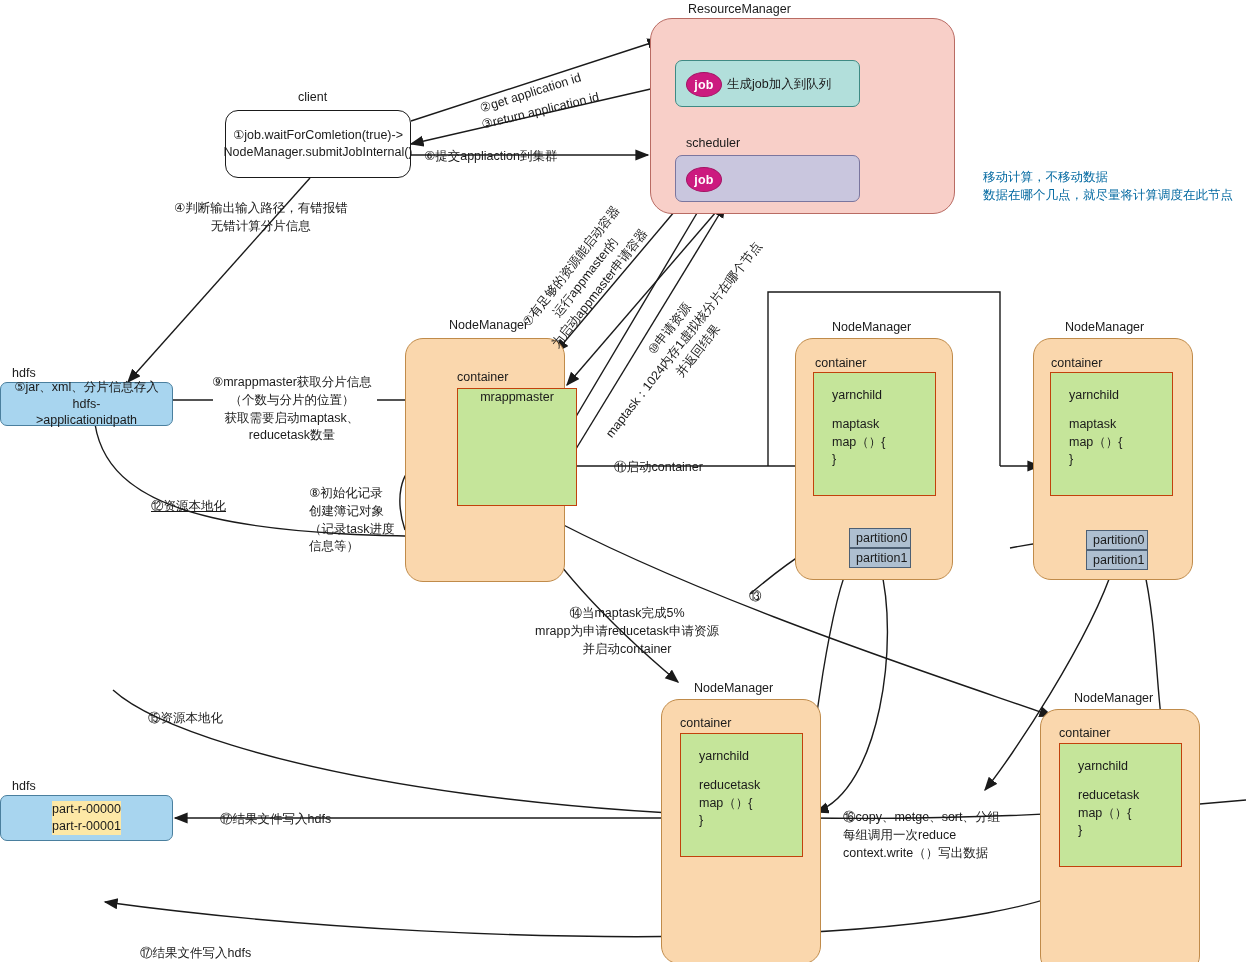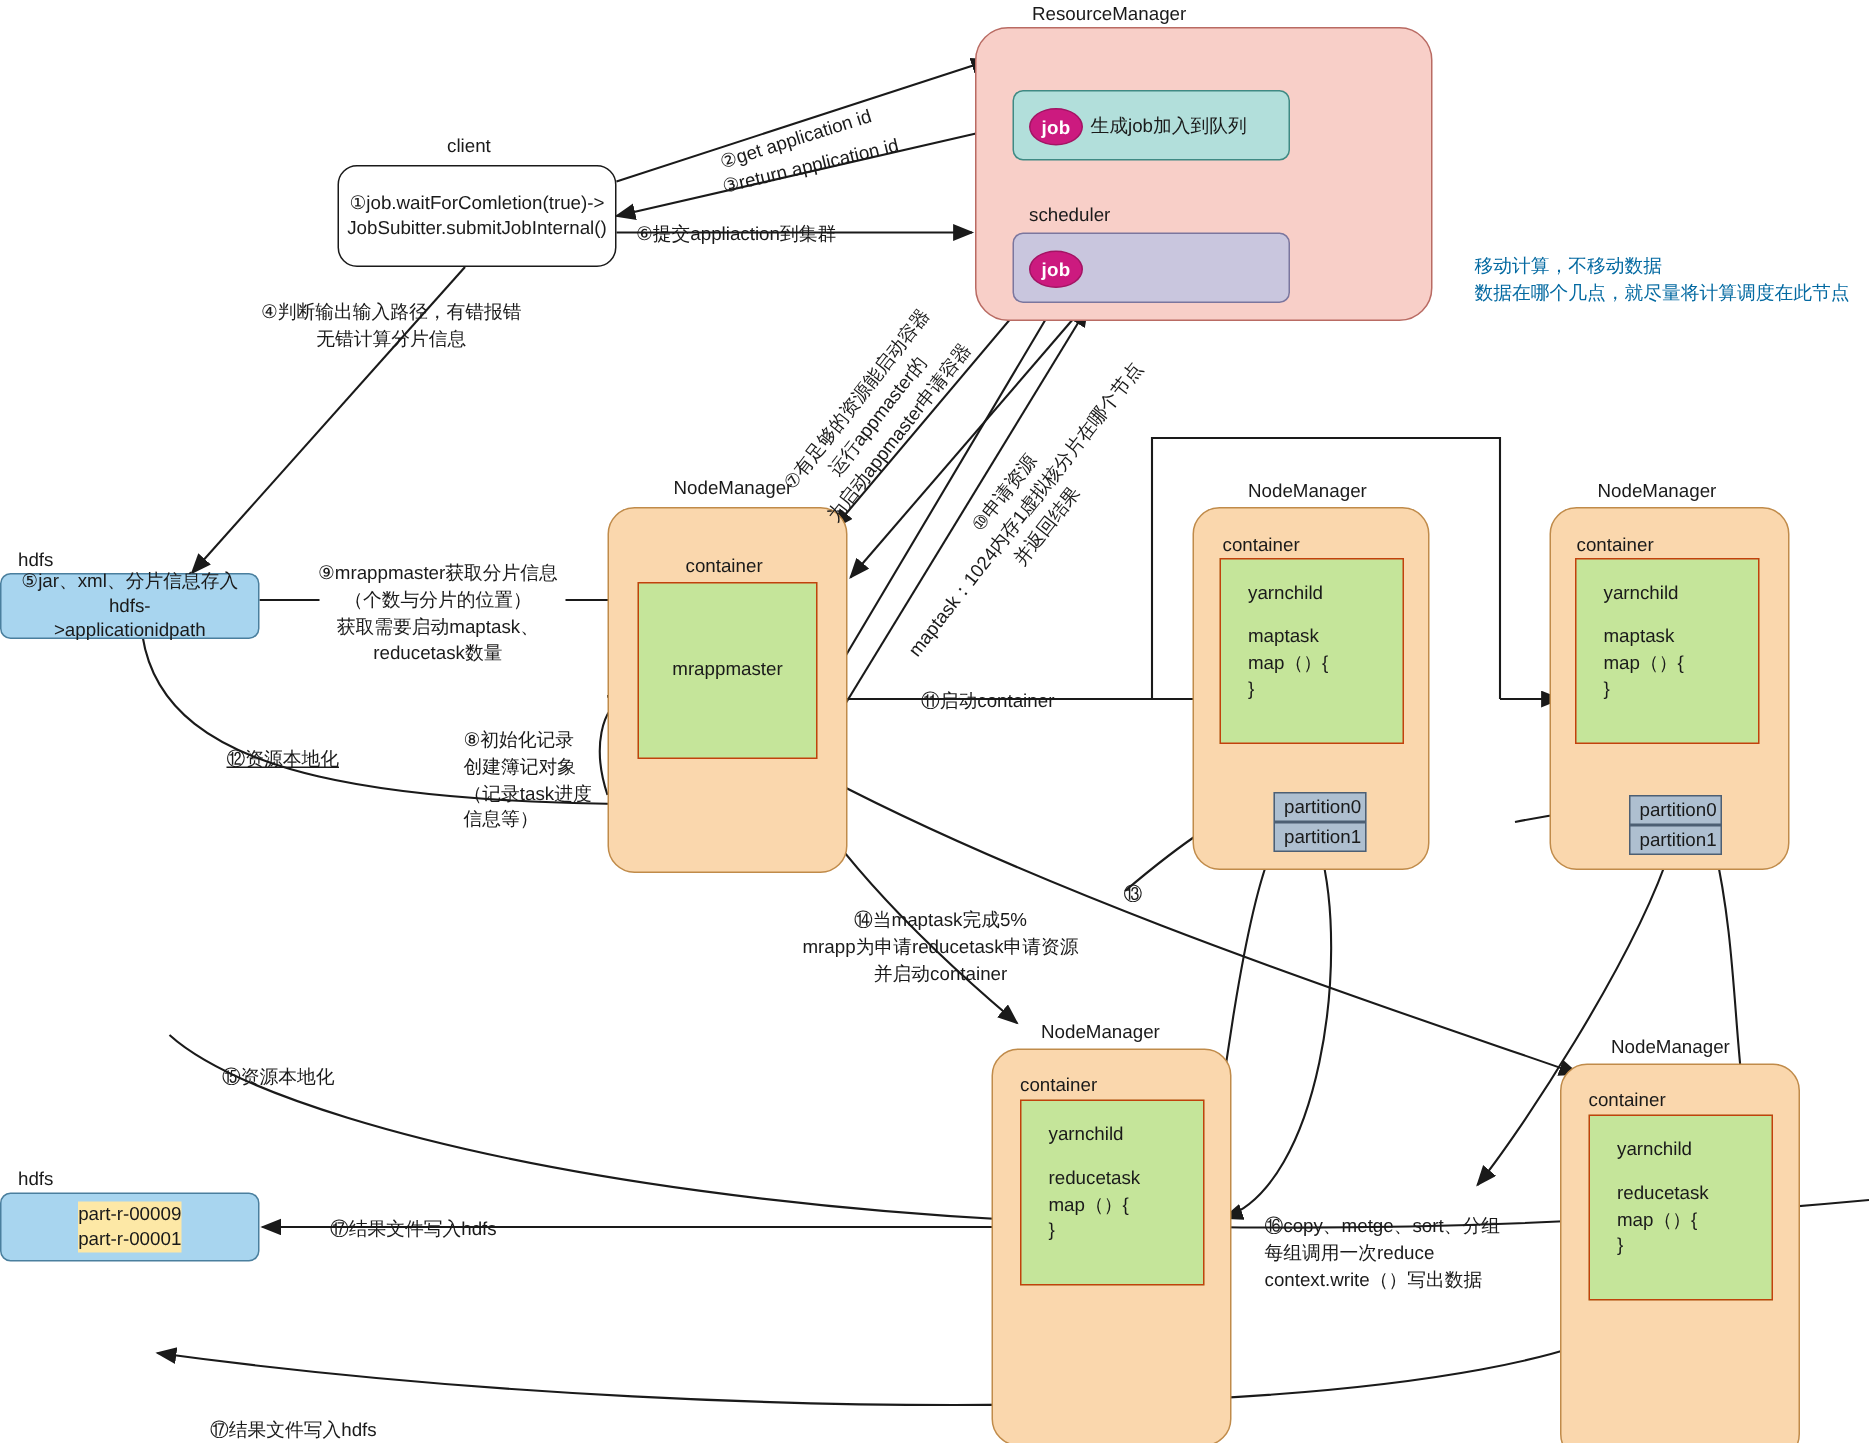--- a/index.html
+++ b/index.html
@@ -87,22 +87,23 @@
   }
   .container-box{
     background:#c5e59a;
     border:1px solid #c2410c;
     font-size:12.5px;
     line-height:1.42;
     box-sizing:border-box;
   }
   .container-box .cbody{padding:14px 0 0 18px;}
   .container-box.centered{
-    display:flex;align-items:center;justify-content:center;
-    text-align:center;
+    display:flex;justify-content:center;
+    text-align:center;
+    margin-left:32px;
   }
   .partition{
     position:absolute;
     background:#aebfd0;
     border:1px solid #4d5f73;
     font-size:12.5px;
     box-sizing:border-box;
     padding:1px 6px;
     line-height:17px;
     height:20px;
@@ -203,21 +204,21 @@
   <div class="cap lbl-left" style="left:727px;top:76px;">生成job加入到队列</div>
 
   <div class="cap" style="left:686px;top:136px;">scheduler</div>
   <div class="node sched" style="left:675px;top:155px;width:185px;height:47px;"></div>
   <div class="jobpill" style="left:686px;top:167px;width:34px;height:23px;">job</div>
 
   <div class="cap" style="left:298px;top:90px;">client</div>
   <div class="node clientbox" style="left:225px;top:110px;width:186px;height:68px;">
     <div>
       <div>①job.waitForComletion(true)-&gt;</div>
-      <div>JobSubitter.submitJobInternal()</div>
+      <div>NodeManager.submitJobInternal()</div>
     </div>
   </div>
 
   <div class="cap" style="left:12px;top:366px;">hdfs</div>
   <div class="node hdfsbox" style="left:0px;top:382px;width:173px;height:44px;">
     <div>
       <div>⑤jar、xml、分片信息存入hdfs-</div>
       <div style="text-align:center;">&gt;applicationidpath</div>
     </div>
   </div>
@@ -281,21 +282,21 @@
       <div style="height:11px;"></div>
       <div>reducetask</div>
       <div>map（）{</div>
       <div>}</div>
     </div>
   </div>
 
   <div class="cap" style="left:12px;top:779px;">hdfs</div>
   <div class="node hdfsbox" style="left:0px;top:795px;width:173px;height:46px;">
     <div class="partfile">
-      <div>part-r-00009</div>
+      <div>part-r-00000</div>
       <div>part-r-00001</div>
     </div>
   </div>
 
   <div class="edgelabel rot" style="left:478px;top:101px;transform:rotate(-17.5deg);">②get application id</div>
   <div class="edgelabel rot" style="left:480px;top:117px;transform:rotate(-13.5deg);">③return application id</div>
   <div class="edgelabel" style="left:424px;top:148px;">⑥提交appliaction到集群</div>
 
   <div class="edgelabel" style="left:174px;top:200px;">④判断输出输入路径，有错报错
 无错计算分片信息</div>

